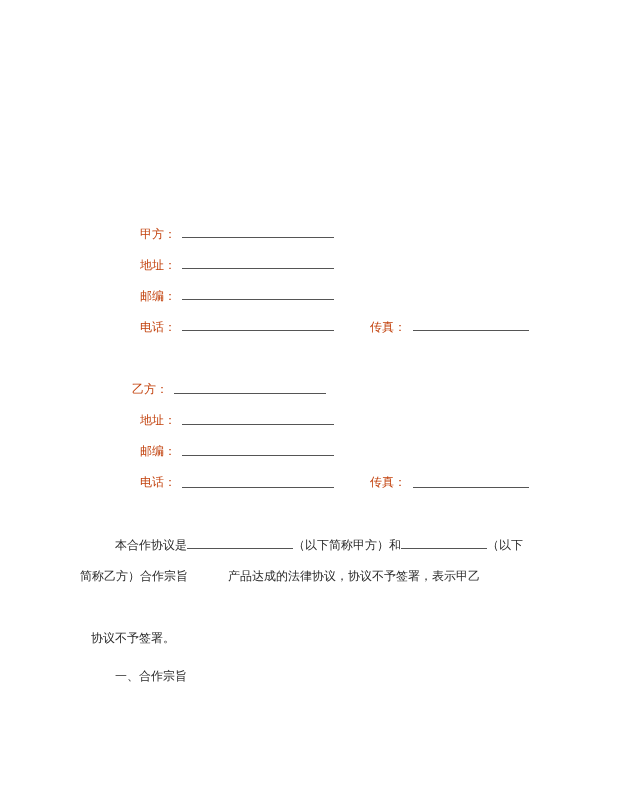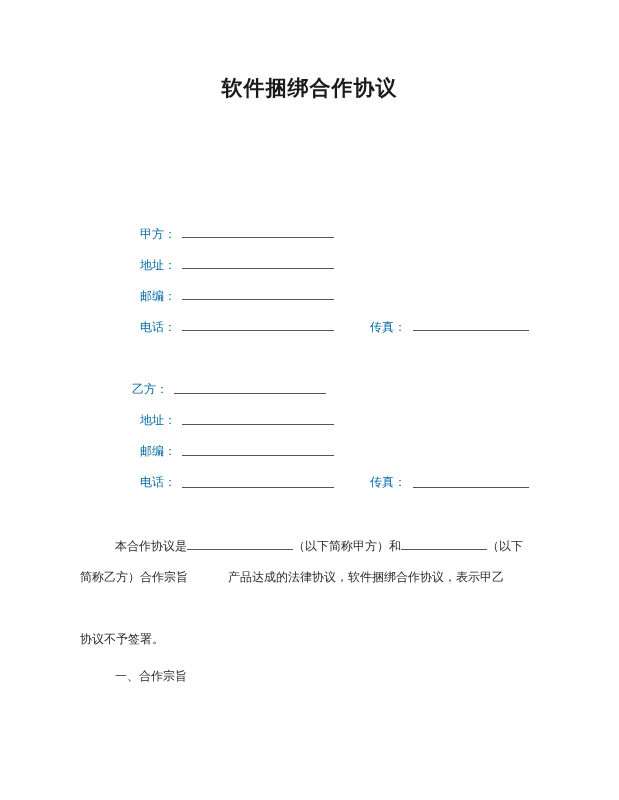--- a/index.html
+++ b/index.html
@@ -35,34 +35,35 @@
     .field-row {
       position: absolute;
       height: 20px;
       font-size: 12px;
       line-height: 20px;
     }
     .field-label {
       position: absolute;
       left: 0; top: 0;
       white-space: nowrap;
-      color: #0369a1;
+      color: #c2410c;
     }
     .field-line {
       position: absolute;
       height: 0;
       border-bottom: 1.5px solid #555555;
     }
     .para {
       position: absolute;
       left: 80px;
       width: 460px;
       font-size: 12px;
       line-height: 31px;
       color: #2a2a2a;
+      font-family: Liberation Mono, monospace;
     }
     .para-line {
       position: absolute;
       left: 0;
       white-space: nowrap;
       height: 31px;
     }
     .blank {
       display: inline-block;
       border-bottom: 1.5px solid #555555;
@@ -79,21 +80,20 @@
       font-size: 12px;
       line-height: 20px;
       color: #2a2a2a;
     }
   </style>
 </head>
 <body>
 
 <div class="page">
 
-  <div class="title">软件捆绑合作协议</div>
 
   <div>
     <div class="field-row" style="left:140px; top:224px; width:200px;">
       <span class="field-label">甲方：</span>
       <div class="field-line" style="left:42px; top:13px; width:152px;"></div>
     </div>
     <div class="field-row" style="left:140px; top:255px; width:200px;">
       <span class="field-label">地址：</span>
       <div class="field-line" style="left:42px; top:13px; width:152px;"></div>
     </div>
@@ -132,22 +132,22 @@
       <span class="field-label">传真：</span>
       <div class="field-line" style="left:43px; top:15px; width:116px;"></div>
     </div>
   </div>
 
   <div class="para" style="top:531px; height:130px;">
     <div class="para-line" style="top:0; left:35px;">
       <span>本合作协议是</span><span class="blank" style="width:106px;"></span><span>（以下简称甲方）和</span><span class="blank" style="width:86px;"></span><span>（以下</span>
     </div>
     <div class="para-line" style="top:31px;">
-      <span>简称乙方）合作宗旨</span><span class="gap" style="width:40px;"></span><span>产品达成的法律协议，软件捆绑合作协议，表示甲乙</span>
+      <span>简称乙方）合作宗旨</span><span class="gap" style="width:40px;"></span><span>产品达成的法律协议，协议不予签署，表示甲乙</span>
     </div>
-    <div class="para-line" style="top:93px;">
+    <div class="para-line" style="top:93px;margin-left:11px;">
       <span>协议不予签署。</span>
     </div>
   </div>
 
   <div class="section-heading">一、合作宗旨</div>
 
 </div>
 
 </body></html>

